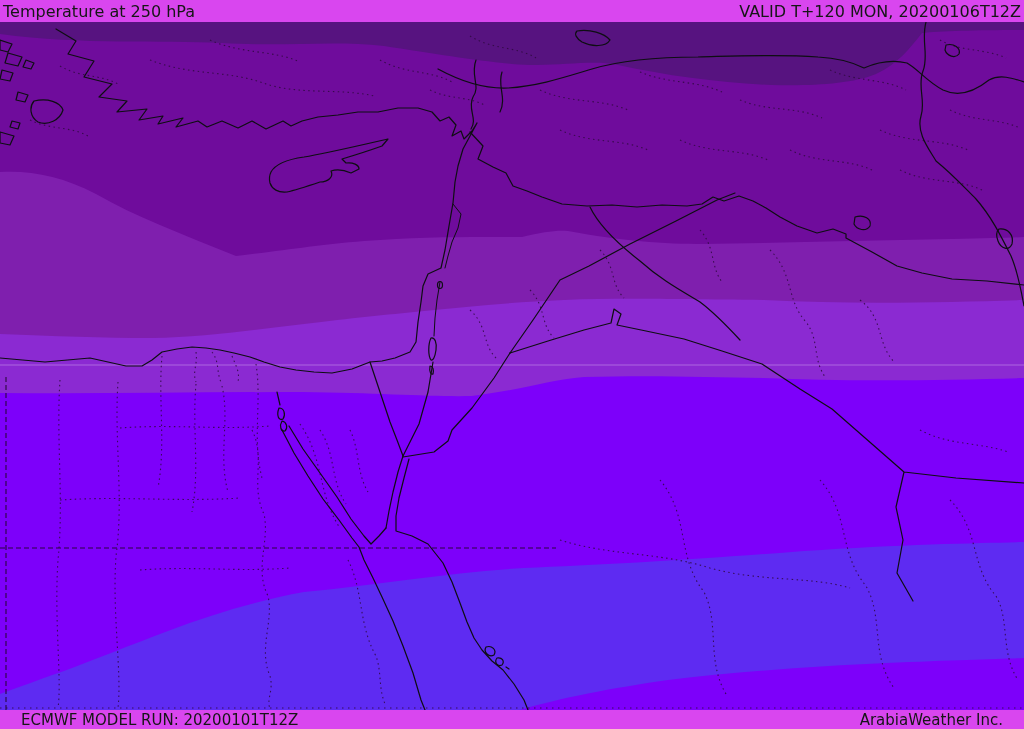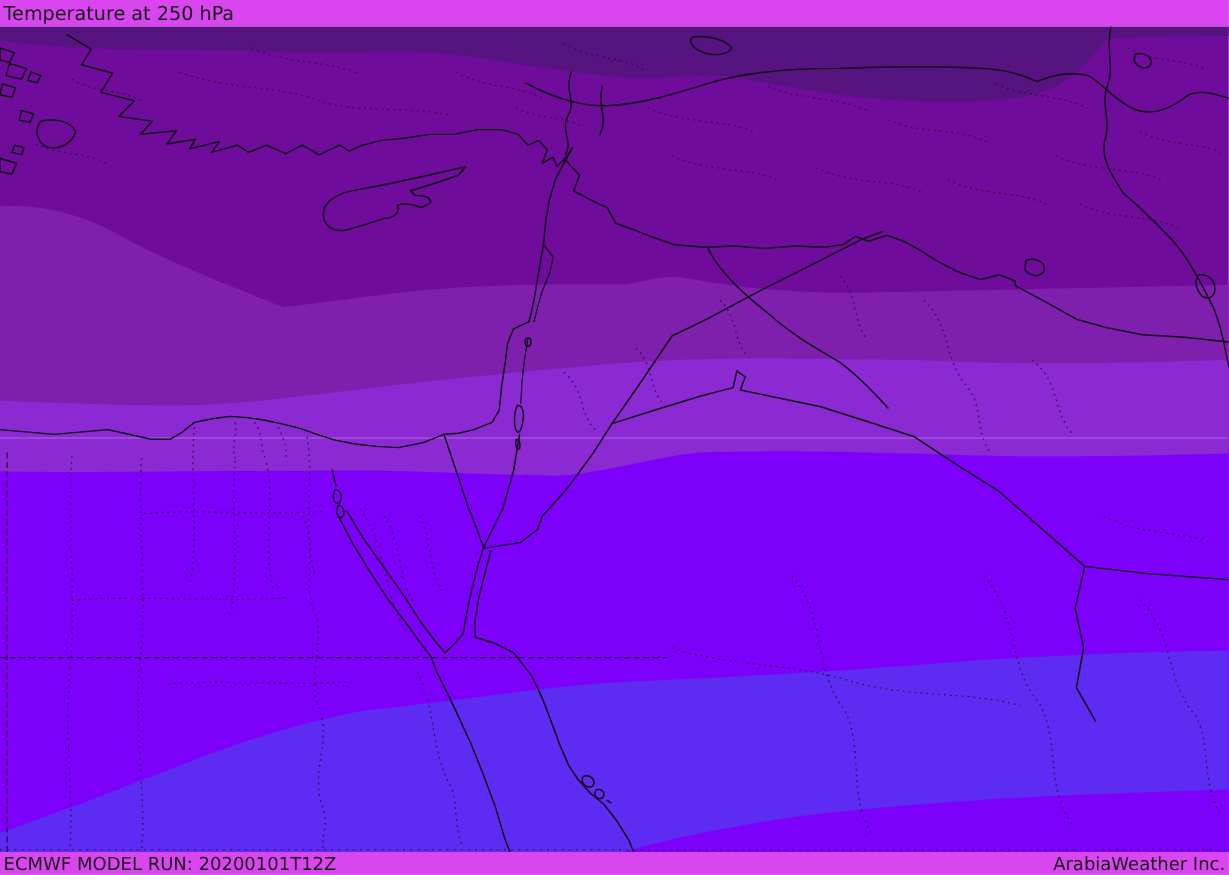--- a/index.html
+++ b/index.html
@@ -1,29 +1,30 @@
 <!DOCTYPE html>
 <html><head>
 <meta charset="utf-8">
 <style>
   html,body{margin:0;padding:0;}
   body{width:1024px;height:729px;overflow:hidden;background:#e9e9e9;
        font-family:"DejaVu Sans","Liberation Sans",sans-serif;}
   .bar{position:absolute;left:0;width:1024px;background:#d946ef;color:#161616;
        display:flex;justify-content:space-between;align-items:center;box-sizing:border-box;}
   #topbar{top:0;height:22px;font-size:16px;padding:0 3px;}
-  #bottombar{top:710px;height:19px;font-size:15px;padding:0 3px;}
+  #bottombar{top:710px;height:19px;font-size:15px;padding:0 21px;}
   #map{position:absolute;top:22px;left:0;}
   .t{white-space:nowrap;}
 </style>
 </head>
 <body>
 
 <div class="bar" id="topbar">
   <span class="t">Temperature at 250 hPa</span>
+  <span class="t">VALID T+120 MON, 20200106T12Z</span>
 </div>
 
 <svg id="map" width="1024" height="688" viewBox="0 22 1024 688" preserveAspectRatio="none">
 
   <rect x="0" y="22" width="1024" height="688" fill="#6f0c9c"></rect>
 
   <path d="M0,22 L1024,22 L1024,30 C980,30 940,31 922,33 C910,48 898,64 876,74 C852,84 812,86 772,85
            C722,83 668,76 618,65 C588,59 556,68 512,64 C472,60 436,54 384,46 C332,40 284,47 222,43
            C160,40 84,45 0,34 Z" fill="#571380"></path>
 

